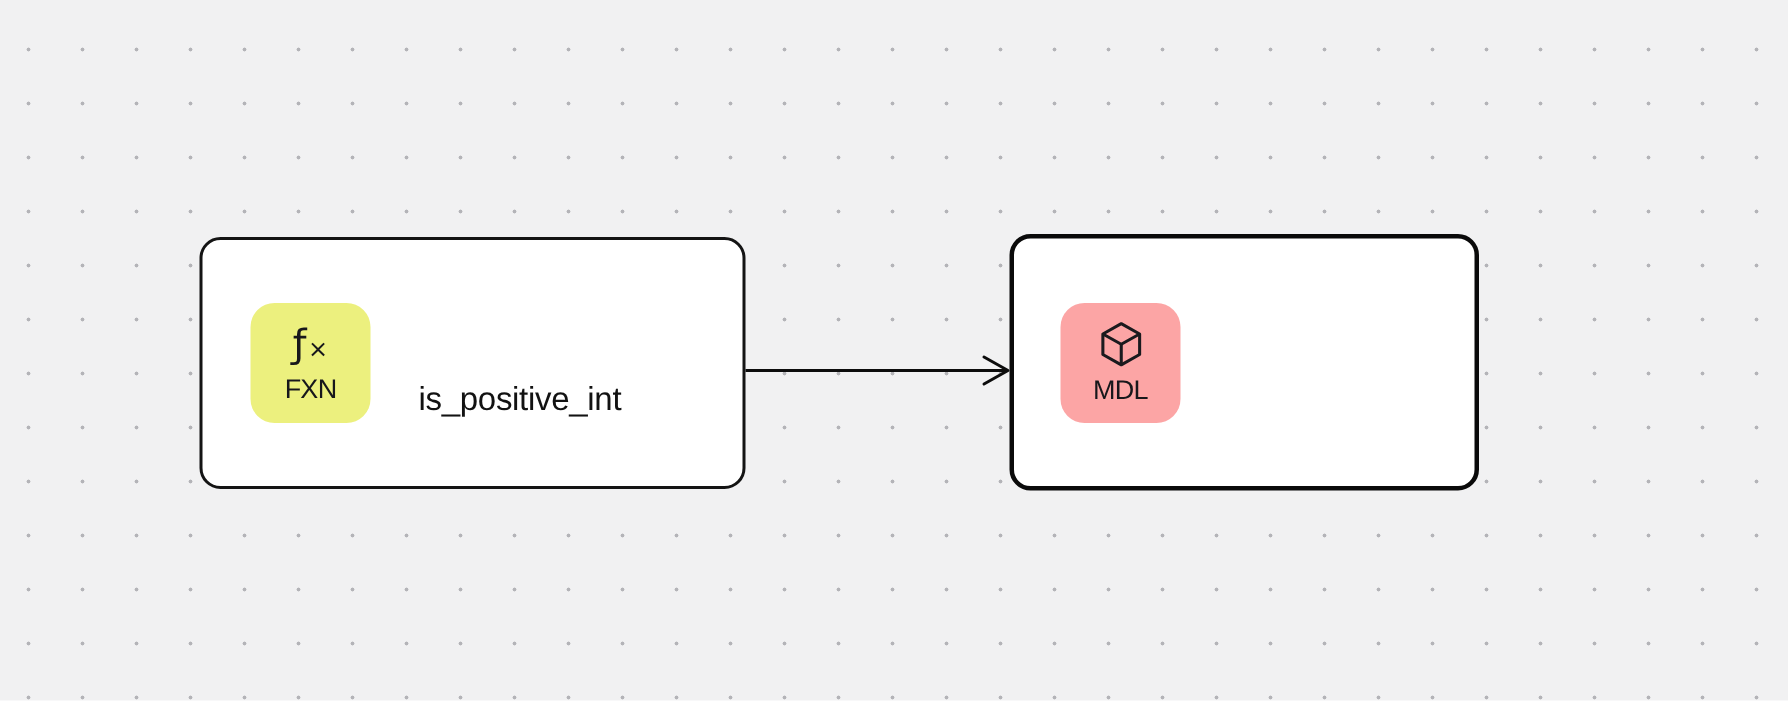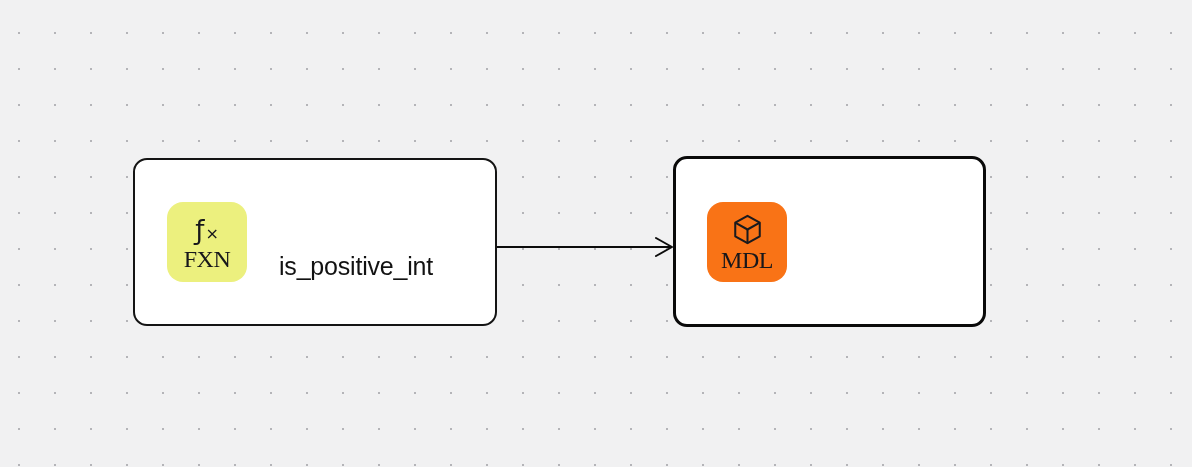--- a/index.html
+++ b/index.html
@@ -76,36 +76,36 @@
   }
 
   .glyph-x {
     font-family: "DejaVu Sans", sans-serif;
     font-size: 16px;
     font-weight: 500;
     margin-left: 1px;
   }
 
   .badge .tag {
-    font-family: Liberation Serif, serif;
-    font-size: 24px;
+    font-family: Liberation Sans, sans-serif;
+    font-size: 18px;
     letter-spacing: -0.5px;
     line-height: 24px;
     margin-top: 1px;
   }
 
   .badge .cube-icon-box {
     height: 36px;
     display: flex;
     align-items: center;
     justify-content: center;
   }
 
   .node-label {
-    font-size: 25px;
+    font-size: 22px;
     font-weight: 500;
     letter-spacing: -0.2px;
     color: #121212;
     white-space: nowrap;
     margin-top: 48px;
   }
 
   .edge-svg {
     position: absolute;
     left: 490px;
@@ -137,21 +137,21 @@
       <div class="glyph-row">
         <span class="glyph-f">ƒ</span>
         <span class="glyph-x">×</span>
       </div>
       <div class="tag">FXN</div>
     </div>
     <div class="node-label">is_positive_int</div>
   </div>
 
   <div class="node mdl-node">
-    <div class="badge" style="background-color: #f97316;">
+    <div class="badge" style="background-color: #fca5a5;">
       <div class="cube-icon-box">
         <svg width="35" height="35" viewBox="0 0 24 24" fill="none" stroke="#1a1a1e" stroke-width="1.4" stroke-linejoin="round">
           <polygon points="12,2.6 20.4,7.3 20.4,16.7 12,21.4 3.6,16.7 3.6,7.3"></polygon>
           <polyline points="3.6,7.3 12,12 20.4,7.3"></polyline>
           <line x1="12" y1="12" x2="12" y2="21.4"></line>
         </svg>
       </div>
       <div class="tag">MDL</div>
     </div>
   </div>

